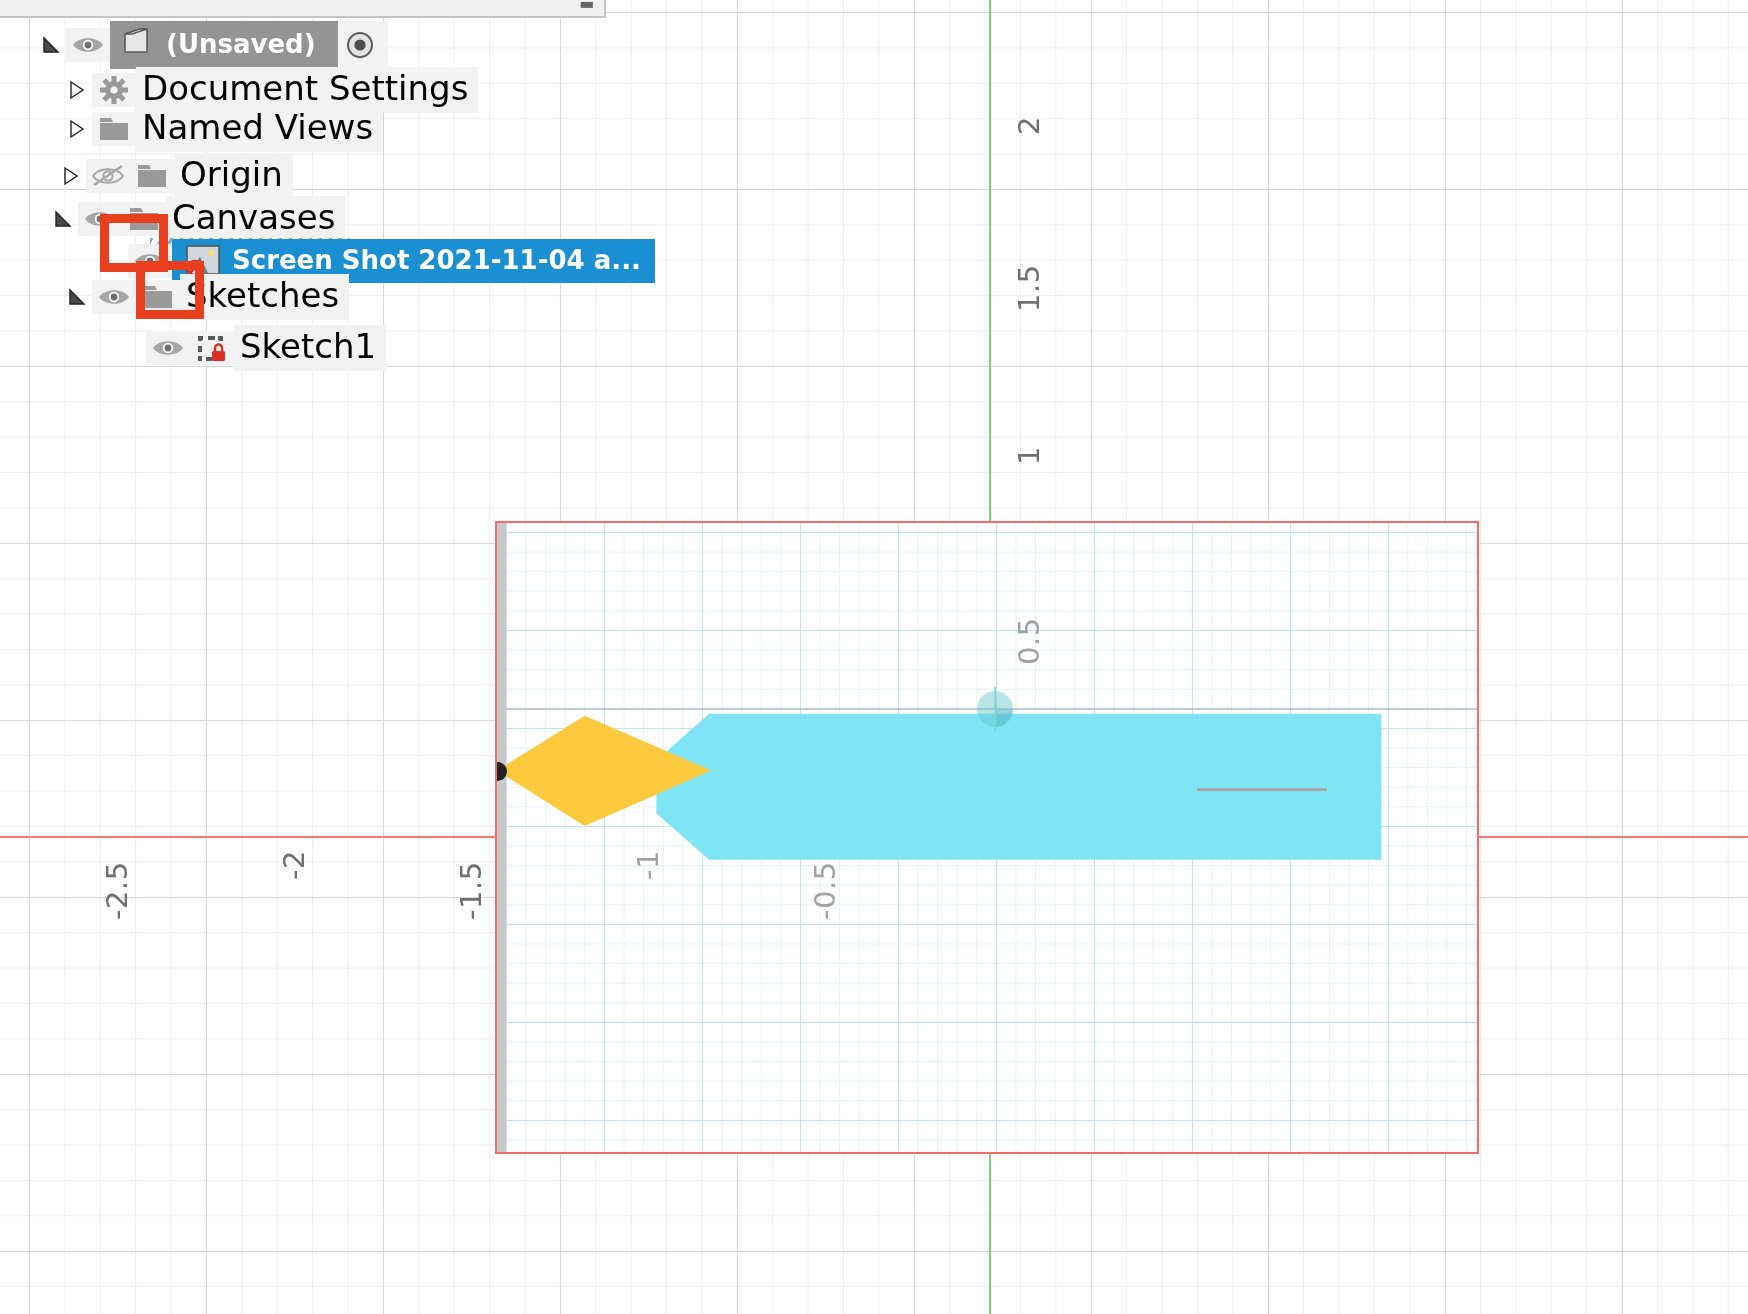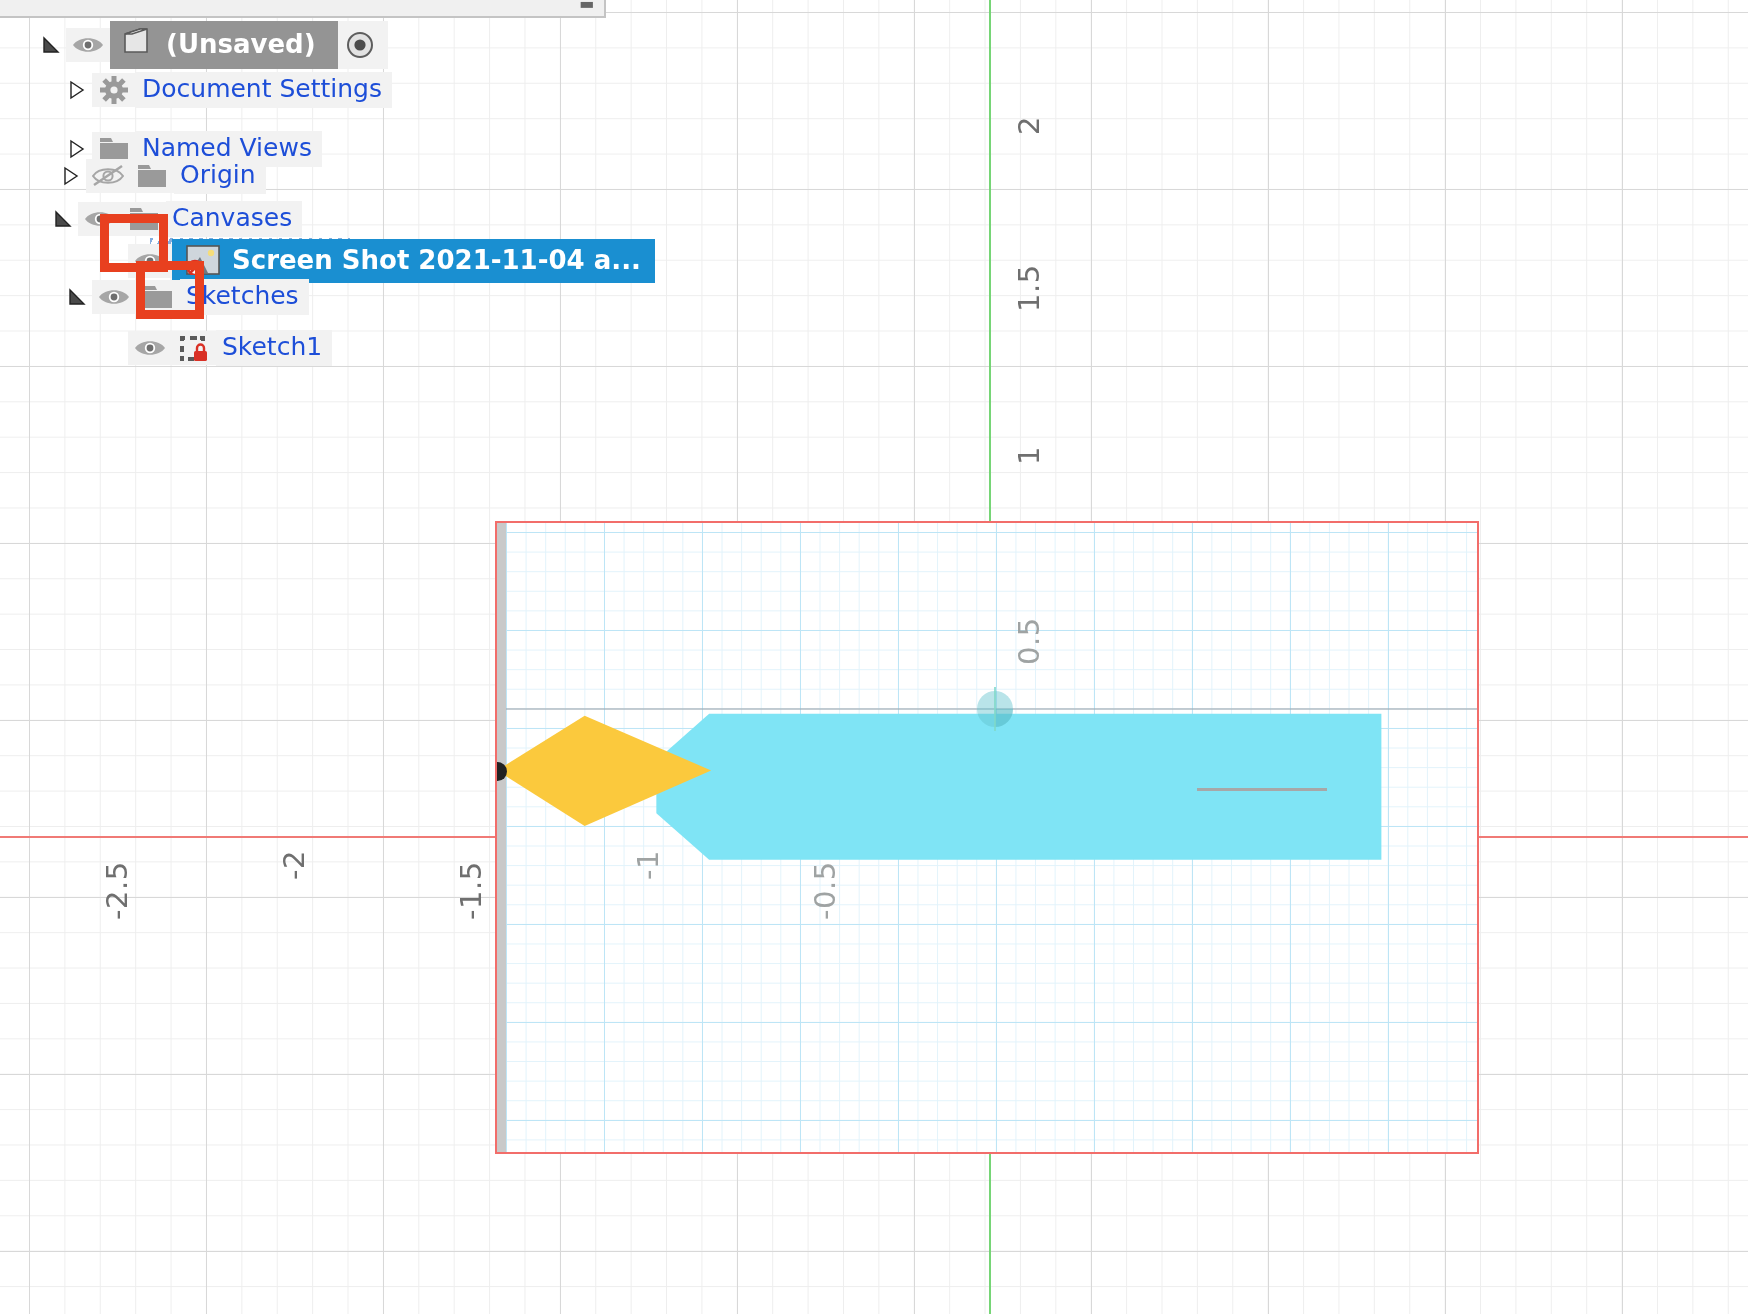--- a/index.html
+++ b/index.html
@@ -183,22 +183,22 @@
   .eye {
     flex: none;
     width: 44px;
     height: 34px;
     display: flex;
     align-items: center;
     justify-content: center;
     background: #f2f2f2;
   }
   .label {
-    font-size: 25px;
-    color: #1d4ed8;
+    font-size: 34px;
+    color: #000000;
     background: #f2f2f2;
     padding: 3px 10px 5px 6px;
     line-height: 1.1;
   }
   .icon-box {
     flex: none;
     width: 44px;
     height: 34px;
     display: flex;
     align-items: center;
@@ -358,21 +358,21 @@
             <rect x="12.5" y="1" width="5" height="28" transform="rotate(45 15 15)"></rect>
             <rect x="1" y="12.5" width="28" height="5" transform="rotate(45 15 15)"></rect>
             <circle cx="15" cy="15" r="9"></circle>
           </g>
           <circle cx="15" cy="15" r="3.6" fill="#f2f2f2"></circle>
         </svg>
       </span>
       <span class="label">Document Settings</span>
     </div>
 
-    <div class="row" style="left:62px; top:130px;">
+    <div class="row" style="left:62px; top:110px;">
       <span class="expander">
         <svg width="18" height="20" viewBox="0 0 18 20">
           <polygon points="3,2 15,10 3,18" fill="#ffffff" stroke="#222" stroke-width="1.4"></polygon>
         </svg>
       </span>
       <span class="icon-box">
         <svg width="32" height="26" viewBox="0 0 32 26">
           <path d="M2 6 L2 2 L13 2 L15 6 Z" fill="#9a9a9a"></path>
           <rect x="2" y="7" width="28" height="17" fill="#9a9a9a"></rect>
         </svg>
@@ -465,21 +465,21 @@
       </span>
       <span class="icon-box">
         <svg width="32" height="26" viewBox="0 0 32 26">
           <path d="M2 6 L2 2 L13 2 L15 6 Z" fill="#9a9a9a"></path>
           <rect x="2" y="7" width="28" height="17" fill="#9a9a9a"></rect>
         </svg>
       </span>
       <span class="label">Sketches</span>
     </div>
 
-    <div class="row" style="left:128px; top:329px;">
+    <div class="row" style="left:146px; top:329px;">
       <span class="eye">
         <svg width="34" height="22" viewBox="0 0 34 22">
           <path d="M2 11 C 8 2, 26 2, 32 11 C 26 20, 8 20, 2 11 Z" fill="#a6a6a6"></path>
           <circle cx="17" cy="11" r="5.2" fill="#ffffff"></circle>
           <circle cx="17" cy="11" r="3.4" fill="#6e6e6e"></circle>
         </svg>
       </span>
       <span class="icon-box">
         <svg width="32" height="30" viewBox="0 0 32 30">
           <g fill="#5a5a5a">

